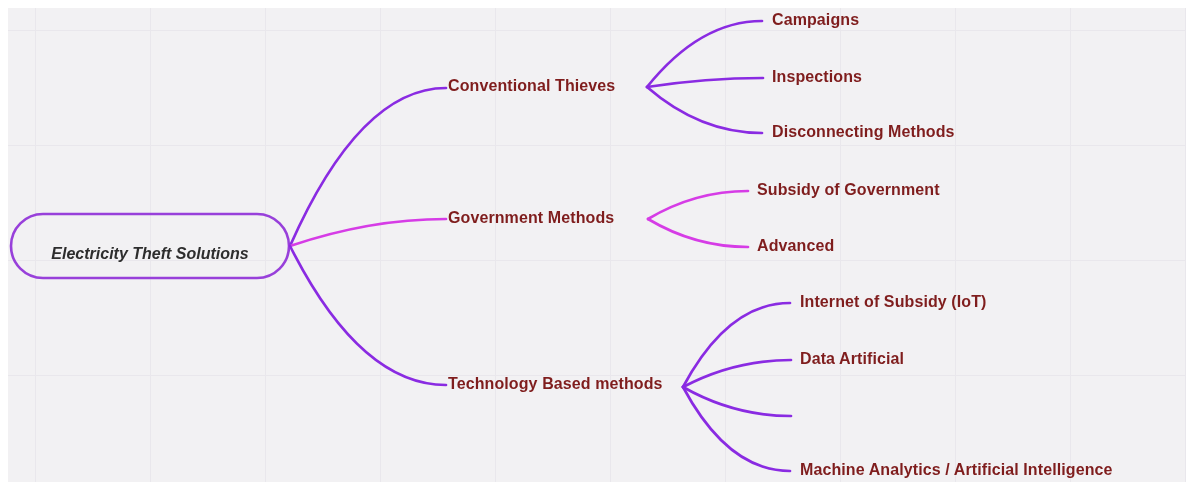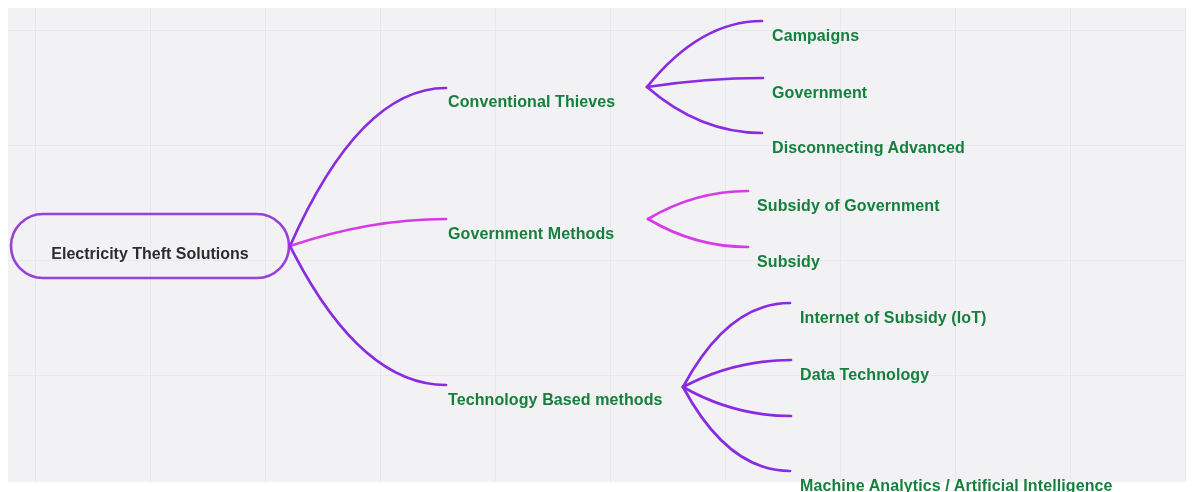--- a/index.html
+++ b/index.html
@@ -37,39 +37,39 @@
     width: 1200px;
     height: 492px;
     pointer-events: none;
   }
   svg.links path, svg.links rect { pointer-events: auto; }
   .label {
     position: absolute;
     transform: translateY(-54%);
     font-size: 16px;
     font-weight: 700;
-    color: #15803d;
+    color: #7f1d1d;
     white-space: nowrap;
     letter-spacing: 0.1px;
     cursor: default;
-    margin-top: 16px;
   }
   .root-label {
     position: absolute;
     left: 11px;
     top: 214px;
     width: 278px;
     height: 79px;
     display: flex;
     align-items: center;
     justify-content: center;
     font-size: 16px;
     font-weight: 700;
     color: #2d2d2d;
     white-space: nowrap;
+    font-style: italic;
   }
 </style>
 </head>
 <body>
 
 <div class="page">
   <div class="canvas" style="background-color: rgb(242, 241, 243);"></div>
 
   <svg class="links" viewBox="0 0 1200 492">
 
@@ -95,22 +95,22 @@
     </g>
   </svg>
 
   <div class="root-label">Electricity Theft Solutions</div>
 
   <div class="label" style="left:448px; top:87px">Conventional Thieves</div>
   <div class="label" style="left:448px; top:219px">Government Methods</div>
   <div class="label" style="left:448px; top:385px">Technology Based methods</div>
 
   <div class="label" style="left:772px; top:21px">Campaigns</div>
-  <div class="label" style="left:772px; top:78px">Government</div>
-  <div class="label" style="left:772px; top:133px">Disconnecting Advanced</div>
+  <div class="label" style="left:772px; top:78px">Inspections</div>
+  <div class="label" style="left:772px; top:133px">Disconnecting Methods</div>
 
   <div class="label" style="left:757px; top:191px">Subsidy of Government</div>
-  <div class="label" style="left:757px; top:247px">Subsidy</div>
+  <div class="label" style="left:757px; top:247px">Advanced</div>
 
   <div class="label" style="left:800px; top:303px">Internet of Subsidy (IoT)</div>
-  <div class="label" style="left:800px; top:360px">Data Technology</div>
+  <div class="label" style="left:800px; top:360px">Data Artificial</div>
   <div class="label" style="left:800px; top:471px">Machine Analytics / Artificial Intelligence</div>
 </div>
 
 </body></html>

